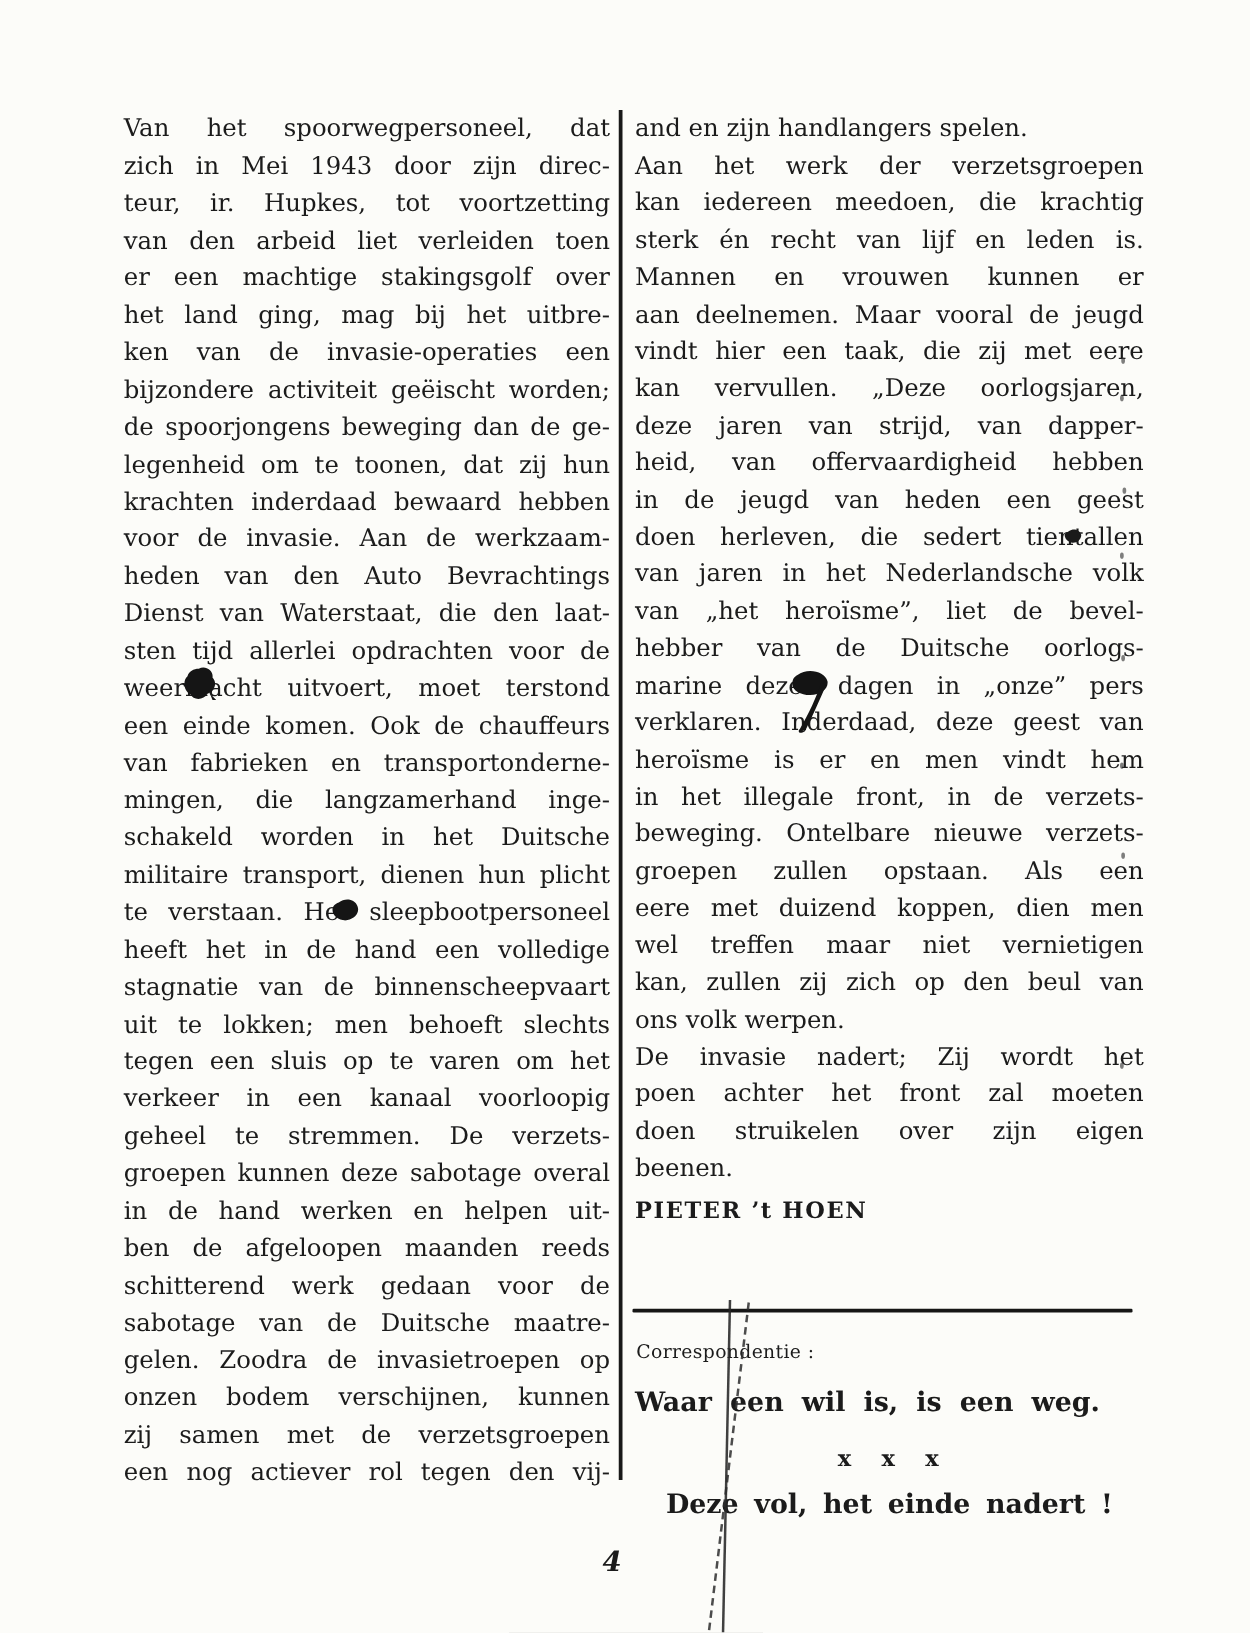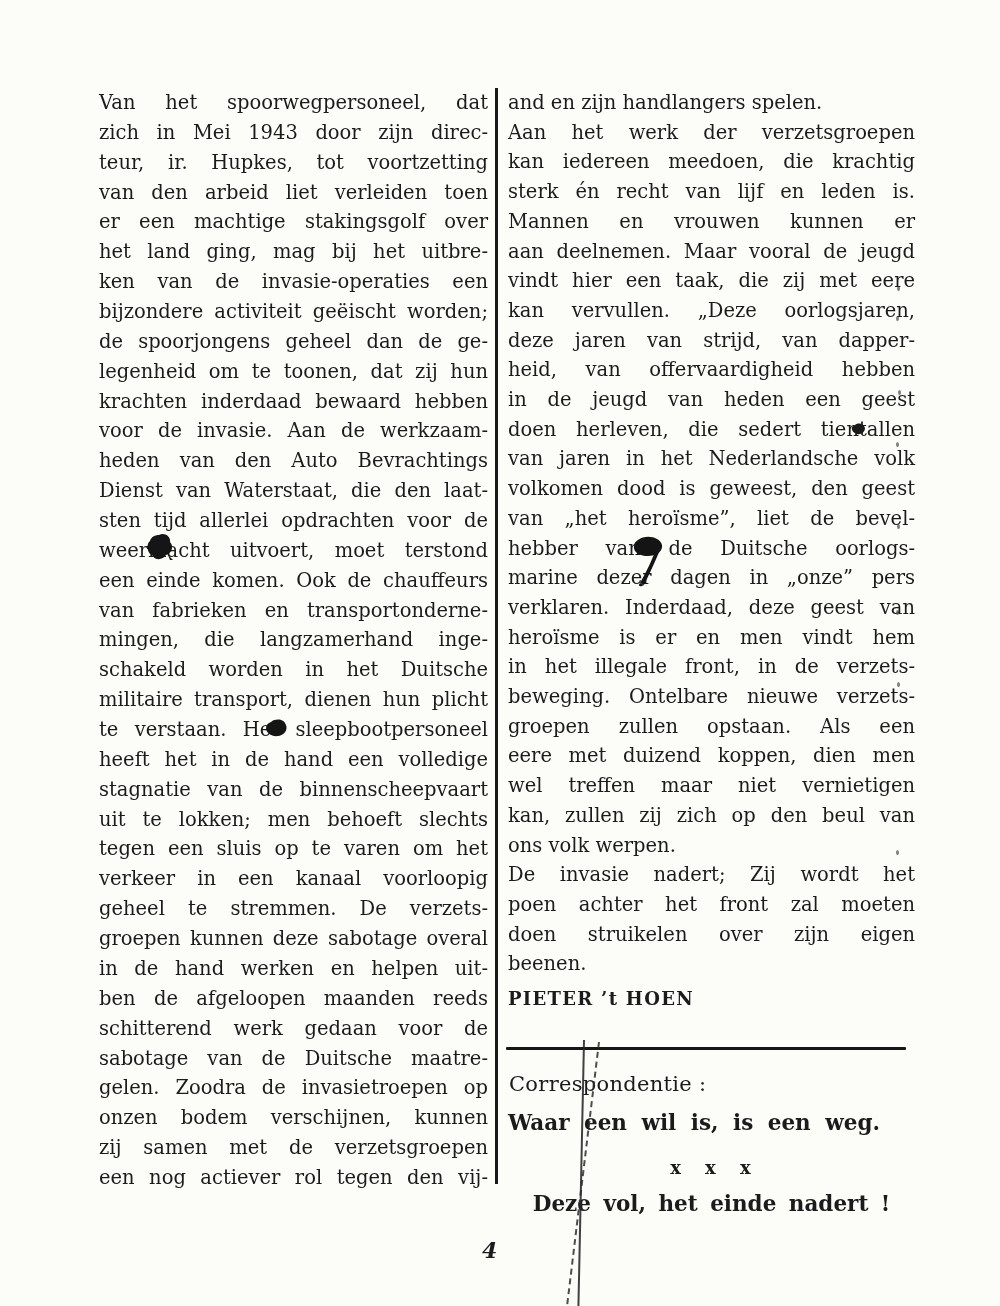--- a/index.html
+++ b/index.html
@@ -16,21 +16,21 @@
     text-align:justify; text-align-last:justify; -moz-text-align-last:justify;
     white-space:nowrap;
   }
   .line.end { text-align-last:left; -moz-text-align-last:left; }
   .signature {
     margin-top:5px; text-align:left; padding-right:10px;
     font-size:18px; letter-spacing:1.3px; font-weight:700; white-space:nowrap;
   }
   .vrule { position:absolute; left:495px; top:88px; width:3px; height:1096px; background:#191919; }
   .hrule { position:absolute; left:506px; top:1047px; width:400px; height:3px; background:#161616; border-radius:1px; }
-  .corr-head { position:absolute; left:509px; top:1072px; font-size:21px; letter-spacing:0.3px; }
+  .corr-head { position:absolute; left:509px; top:1072px; font-size:15px; letter-spacing:0.3px; }
   .slogan1 { position:absolute; left:508px; top:1110px; width:407px; text-align:left;
              font-weight:bold; font-size:21.5px; word-spacing:7px; white-space:nowrap; }
   .xxx     { position:absolute; left:508px; top:1157px; width:407px; text-align:center;
              font-size:18px; font-weight:bold; word-spacing:14px; letter-spacing:2px; }
   .slogan2 { position:absolute; left:508px; top:1191px; width:407px; text-align:center;
              font-weight:bold; font-size:21.5px; word-spacing:5px; white-space:nowrap; }
   .pagenum { position:absolute; left:482px; top:1237px; font-size:22px; font-weight:bold; font-style:italic; }
   .crease-a { position:absolute; left:583px; top:1040px; width:2px; height:268px;
               background:#262626; transform:rotate(1.2deg); transform-origin:top center; opacity:.88; }
   .crease-b { position:absolute; left:598px; top:1042px; width:0; height:264px;
@@ -46,21 +46,21 @@
 
   <div class="col col-left">
       <div class="line">Van het spoorwegpersoneel, dat</div>
       <div class="line">zich in Mei 1943 door zijn direc-</div>
       <div class="line">teur, ir. Hupkes, tot voortzetting</div>
       <div class="line">van den arbeid liet verleiden toen</div>
       <div class="line">er een machtige stakingsgolf over</div>
       <div class="line">het land ging, mag bij het uitbre-</div>
       <div class="line">ken van de invasie-operaties een</div>
       <div class="line">bijzondere activiteit geëischt worden;</div>
-      <div class="line">de spoorjongens geheel dan de ge-</div>
+      <div class="line">de spoorjongens beweging dan de ge-</div>
       <div class="line">legenheid om te toonen, dat zij hun</div>
       <div class="line">krachten inderdaad bewaard hebben</div>
       <div class="line">voor de invasie. Aan de werkzaam-</div>
       <div class="line">heden van den Auto Bevrachtings</div>
       <div class="line">Dienst van Waterstaat, die den laat-</div>
       <div class="line">sten tijd allerlei opdrachten voor de</div>
       <div class="line">weermacht uitvoert, moet terstond</div>
       <div class="line">een einde komen. Ook de chauffeurs</div>
       <div class="line">van fabrieken en transportonderne-</div>
       <div class="line">mingen, die langzamerhand inge-</div>
@@ -94,21 +94,20 @@
         <div class="line">sterk én recht van lijf en leden is.</div>
         <div class="line">Mannen en vrouwen kunnen er</div>
         <div class="line">aan deelnemen. Maar vooral de jeugd</div>
         <div class="line">vindt hier een taak, die zij met eere</div>
         <div class="line">kan vervullen. „Deze oorlogsjaren,</div>
         <div class="line">deze jaren van strijd, van dapper-</div>
         <div class="line">heid, van offervaardigheid hebben</div>
         <div class="line">in de jeugd van heden een geest</div>
         <div class="line">doen herleven, die sedert tientallen</div>
         <div class="line">van jaren in het Nederlandsche volk</div>
-        <div class="line">volkomen dood is geweest, den geest</div>
         <div class="line">van „het heroïsme”, liet de bevel-</div>
         <div class="line">hebber van de Duitsche oorlogs-</div>
         <div class="line">marine dezer dagen in „onze” pers</div>
         <div class="line">verklaren. Inderdaad, deze geest van</div>
         <div class="line">heroïsme is er en men vindt hem</div>
         <div class="line">in het illegale front, in de verzets-</div>
         <div class="line">beweging. Ontelbare nieuwe verzets-</div>
         <div class="line">groepen zullen opstaan. Als een</div>
         <div class="line">eere met duizend koppen, dien men</div>
         <div class="line">wel treffen maar niet vernietigen</div>

